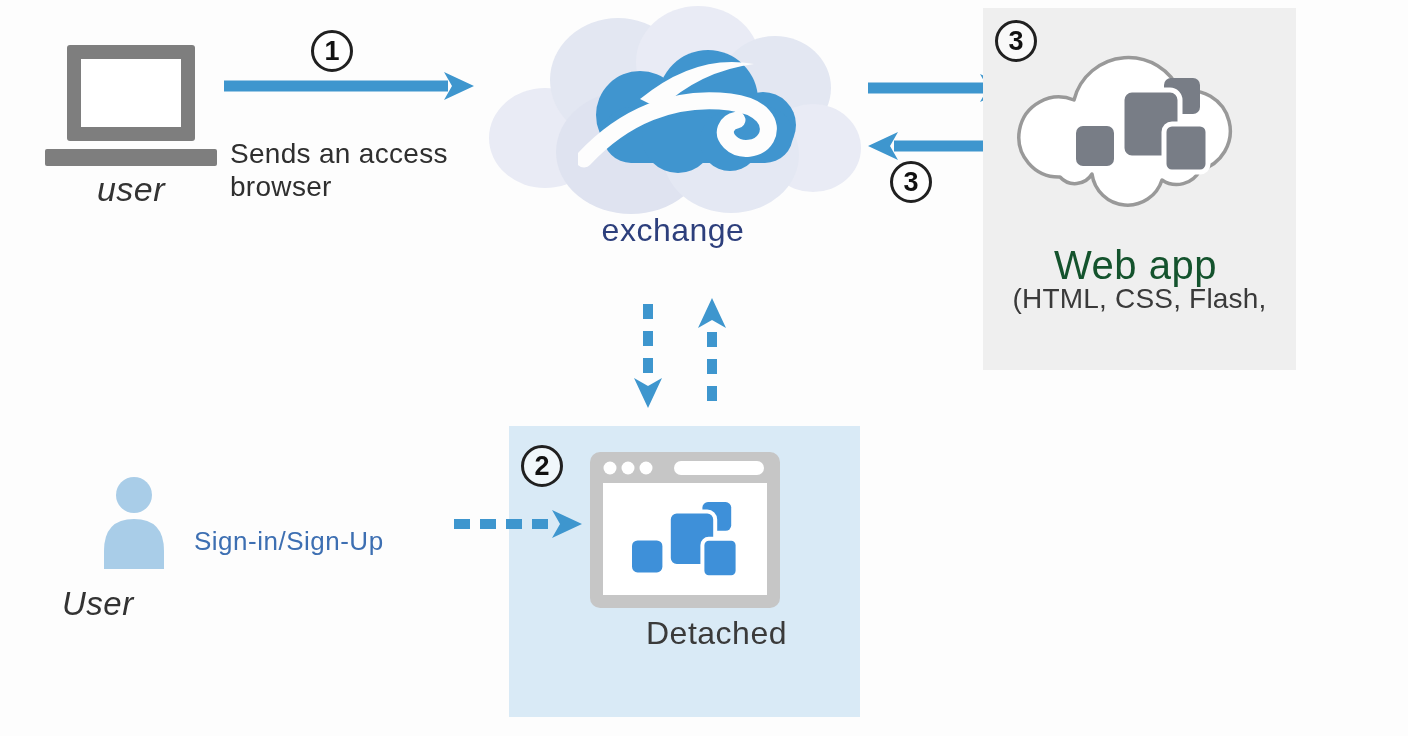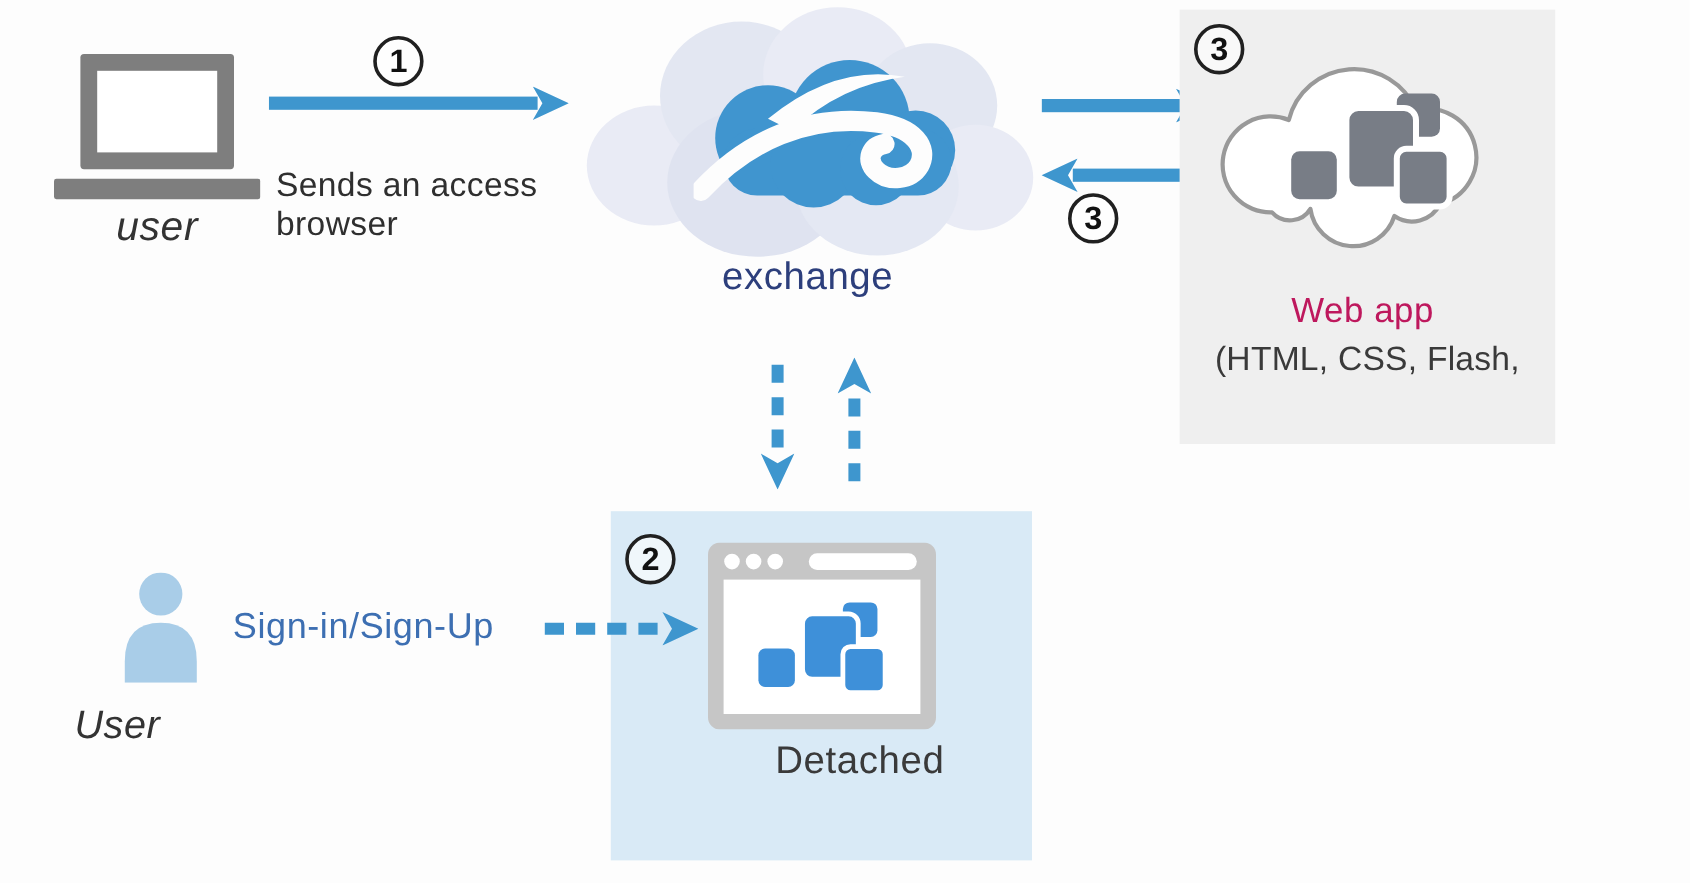--- a/index.html
+++ b/index.html
@@ -13,24 +13,24 @@
   .canvas{position:relative;width:1408px;height:736px;background:#FDFDFD;overflow:hidden;}
   .abs{position:absolute;}
   .num-circle{
     width:42px;height:42px;border-radius:50%;border:3px solid #202020;background:rgba(255,255,255,.6);
     display:flex;align-items:center;justify-content:center;
     font-weight:700;font-size:27px;color:#111;box-sizing:border-box;letter-spacing:0;
   }
   .label{color:var(--dark-text);letter-spacing:.5px;font-style:italic;}
   .caption{font-size:28px;line-height:33px;color:#2F2F2F;letter-spacing:.3px;}
   .zte-label{width:240px;text-align:center;font-size:32px;line-height:40px;color:var(--navy);letter-spacing:.5px;}
-  .webapp-title{width:305px;text-align:center;font-size:29px;color:#be185d;letter-spacing:.5px;}
+  .webapp-title{width:305px;text-align:center;font-size:40px;color:#14532d;letter-spacing:.5px;}
   .webapp-sub{width:313px;text-align:center;font-size:28px;line-height:30px;color:#3A3A3A;letter-spacing:.2px;}
   .browser-label{width:351px;text-align:center;font-size:32px;line-height:38px;color:#3A3A3A;letter-spacing:.5px;padding-left:32px;}
-  .signin{font-size:30px;color:var(--signin-blue);letter-spacing:.5px;}
+  .signin{font-size:26px;color:var(--signin-blue);letter-spacing:.5px;margin-top:20px;}
   .box{box-sizing:border-box;}
   .fill-arrow{fill:var(--arrow-blue);} .stroke-arrow{stroke:var(--arrow-blue);}
   .fill-logo{fill:var(--logo-blue);}
 </style>
 </head>
 <body>
 
 <svg width="0" height="0" style="position:absolute" aria-hidden="true">
   <defs>
     <g id="app-squares">

